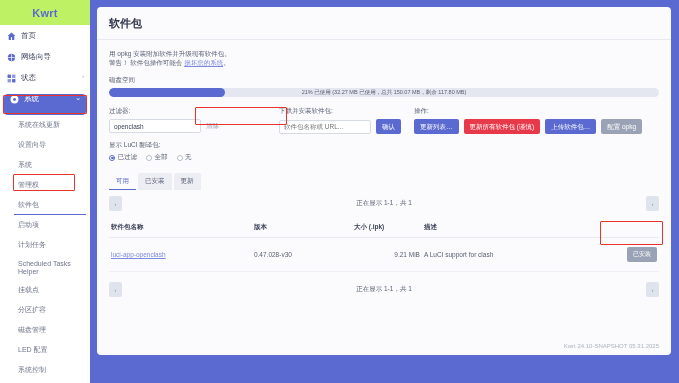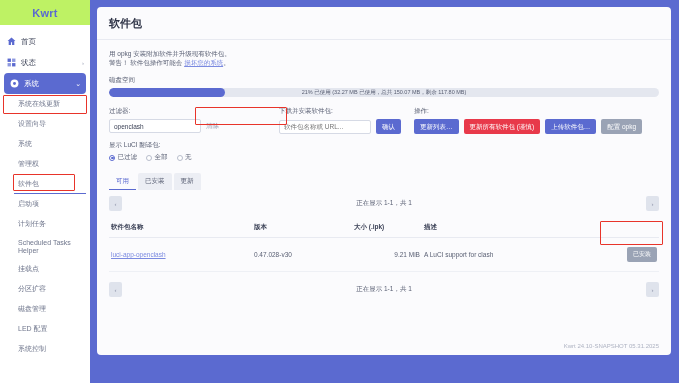--- a/index.html
+++ b/index.html
@@ -22,21 +22,21 @@
   }
   .logo-wrap {
     height: 25px; display: flex; align-items: center; justify-content: center;
     background: #bef264;
   }
   .logo-text {
     font-size: 11px; font-weight: bold; color: #5b6ad0; letter-spacing: .3px;
   }
   .nav { padding-top: 6px; }
   .nav-item {
-    display: flex; align-items: center;
+    display: flex; 
     height: 21px; padding: 0 6px;
     font-size: 7.5px; color: #3c4257;
     position: relative;
     cursor: pointer;
   }
   .nav-item .ico {
     width: 11px; height: 11px; flex: 0 0 11px;
     display: flex; align-items: center; justify-content: center;
     margin-right: 4px;
   }
@@ -212,20 +212,29 @@
 
       <div class="nav-item">
         <span class="ico">
           <svg width="9" height="9" viewBox="0 0 16 16">
               <path fill="#5b6ad0" d="M8 1 1 7h2v7h4V9.5h2V14h4V7h2z"></path>
             </svg>
         </span>
         <span class="lbl">首页</span>
       </div>
 
+      <div class="nav-item">
+        <span class="ico">
+          <svg width="9" height="9" viewBox="0 0 16 16">
+              <circle cx="8" cy="8" r="6.5" fill="#5b6ad0"></circle>
+              <path d="M8 2v12M2 8h12" stroke="#fff" stroke-width="1.2"></path>
+            </svg>
+        </span>
+        <span class="lbl">网络向导</span>
+      </div>
 
       <div class="nav-item">
         <span class="ico">
           <svg width="9" height="9" viewBox="0 0 16 16">
             <rect x="1" y="1" width="6" height="6" fill="#5b6ad0"></rect>
             <rect x="9" y="1" width="6" height="6" fill="#8e98e0"></rect>
             <rect x="1" y="9" width="6" height="6" fill="#8e98e0"></rect>
             <rect x="9" y="9" width="6" height="6" fill="#5b6ad0"></rect>
           </svg>
         </span>

